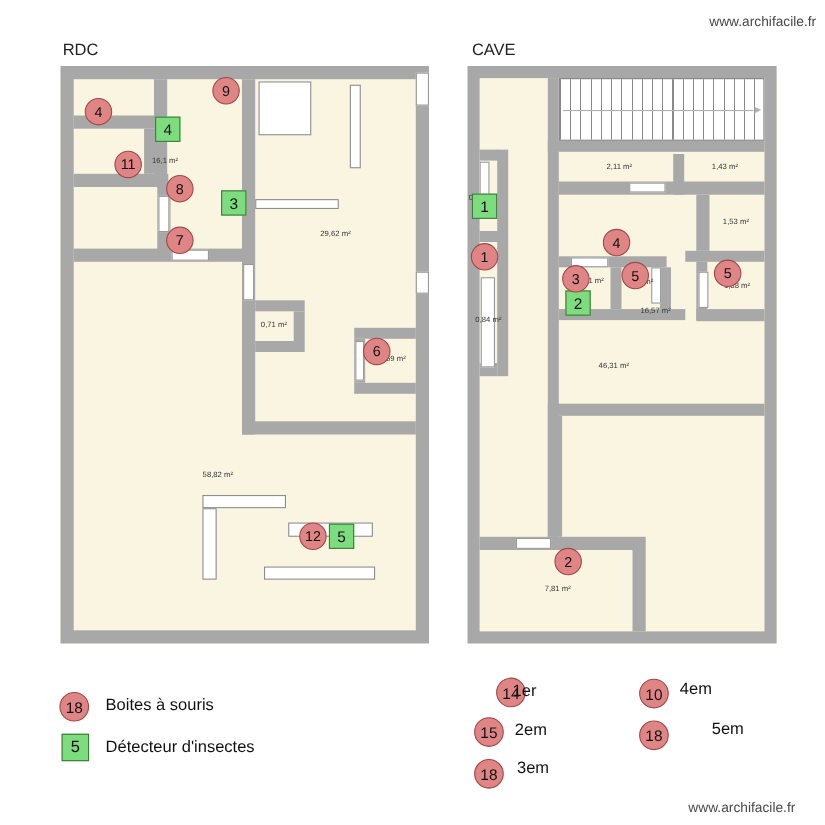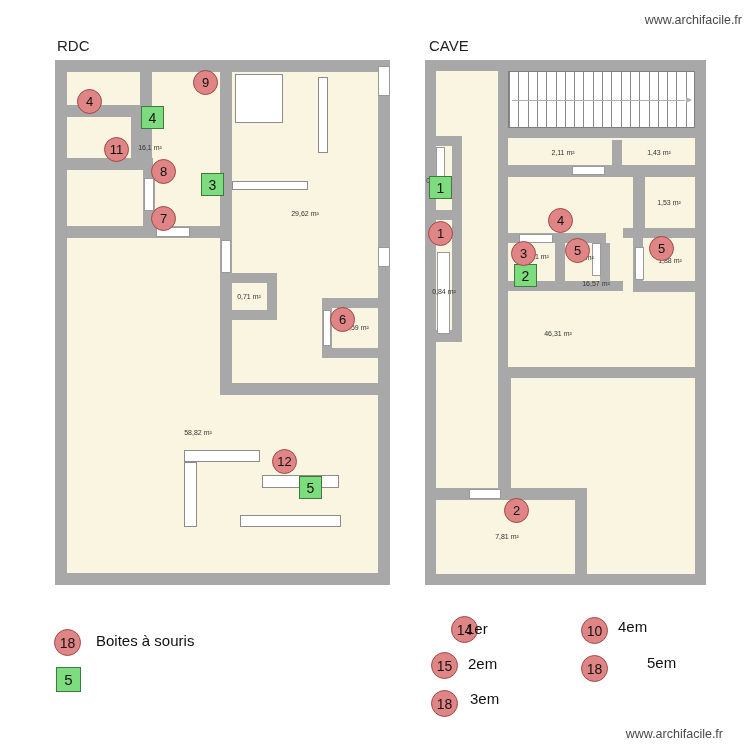--- a/index.html
+++ b/index.html
@@ -79,21 +79,21 @@
   <div class="rlabel" style="left:249px;top:296px">0,71 m²</div>
   <div class="rlabel" style="left:357px;top:327px">1,59 m²</div>
   <div class="rlabel" style="left:198px;top:432px">58,82 m²</div>
 
   <div class="mouse" style="left:205px;top:82px">9</div>
   <div class="mouse" style="left:89px;top:101px">4</div>
   <div class="mouse" style="left:116px;top:149px">11</div>
   <div class="mouse" style="left:163px;top:171px">8</div>
   <div class="mouse" style="left:163px;top:218px">7</div>
   <div class="mouse" style="left:342px;top:319px">6</div>
-  <div class="mouse" style="left:284px;top:461px">12</div>
+  <div class="mouse" style="left:284px;top:487px">12</div>
 
   <div class="det" style="left:152px;top:117px">4</div>
   <div class="det" style="left:212px;top:184px">3</div>
   <div class="det" style="left:310px;top:487px">5</div>
 
   <div class="plan cave" style="left:425px;top:60px;width:281px;height:525px"></div>
 
   <div class="stairs" style="left:508px;top:71px;width:187px;height:57px">
     <div class="stair-line"></div>
     <div class="stair-arrow"></div>
@@ -147,20 +147,21 @@
   <div class="mouse" style="left:577px;top:250px">5</div>
   <div class="mouse" style="left:661px;top:248px">5</div>
   <div class="mouse" style="left:516px;top:510px">2</div>
 
   <div class="det" style="left:440px;top:187px">1</div>
   <div class="det" style="left:525px;top:275px">2</div>
 
   <div class="legend-circle" style="left:54px;top:629px">18</div>
   <div class="legend-text" style="left:96px;top:632px">Boites à souris</div>
   <div class="legend-square" style="left:56px;top:667px">5</div>
+  <div class="legend-text" style="left:96px;top:671px">Détecteur d'insectes</div>
 
   <div class="legend-circle" style="left:451px;top:616px">14</div>
   <div class="legend-text" style="left:466px;top:620px">1er</div>
   <div class="legend-circle" style="left:431px;top:652px">15</div>
   <div class="legend-text" style="left:468px;top:655px">2em</div>
   <div class="legend-circle" style="left:431px;top:690px">18</div>
   <div class="legend-text" style="left:470px;top:690px">3em</div>
   <div class="legend-circle" style="left:581px;top:617px">10</div>
   <div class="legend-text" style="left:618px;top:618px">4em</div>
   <div class="legend-circle" style="left:581px;top:655px">18</div>

